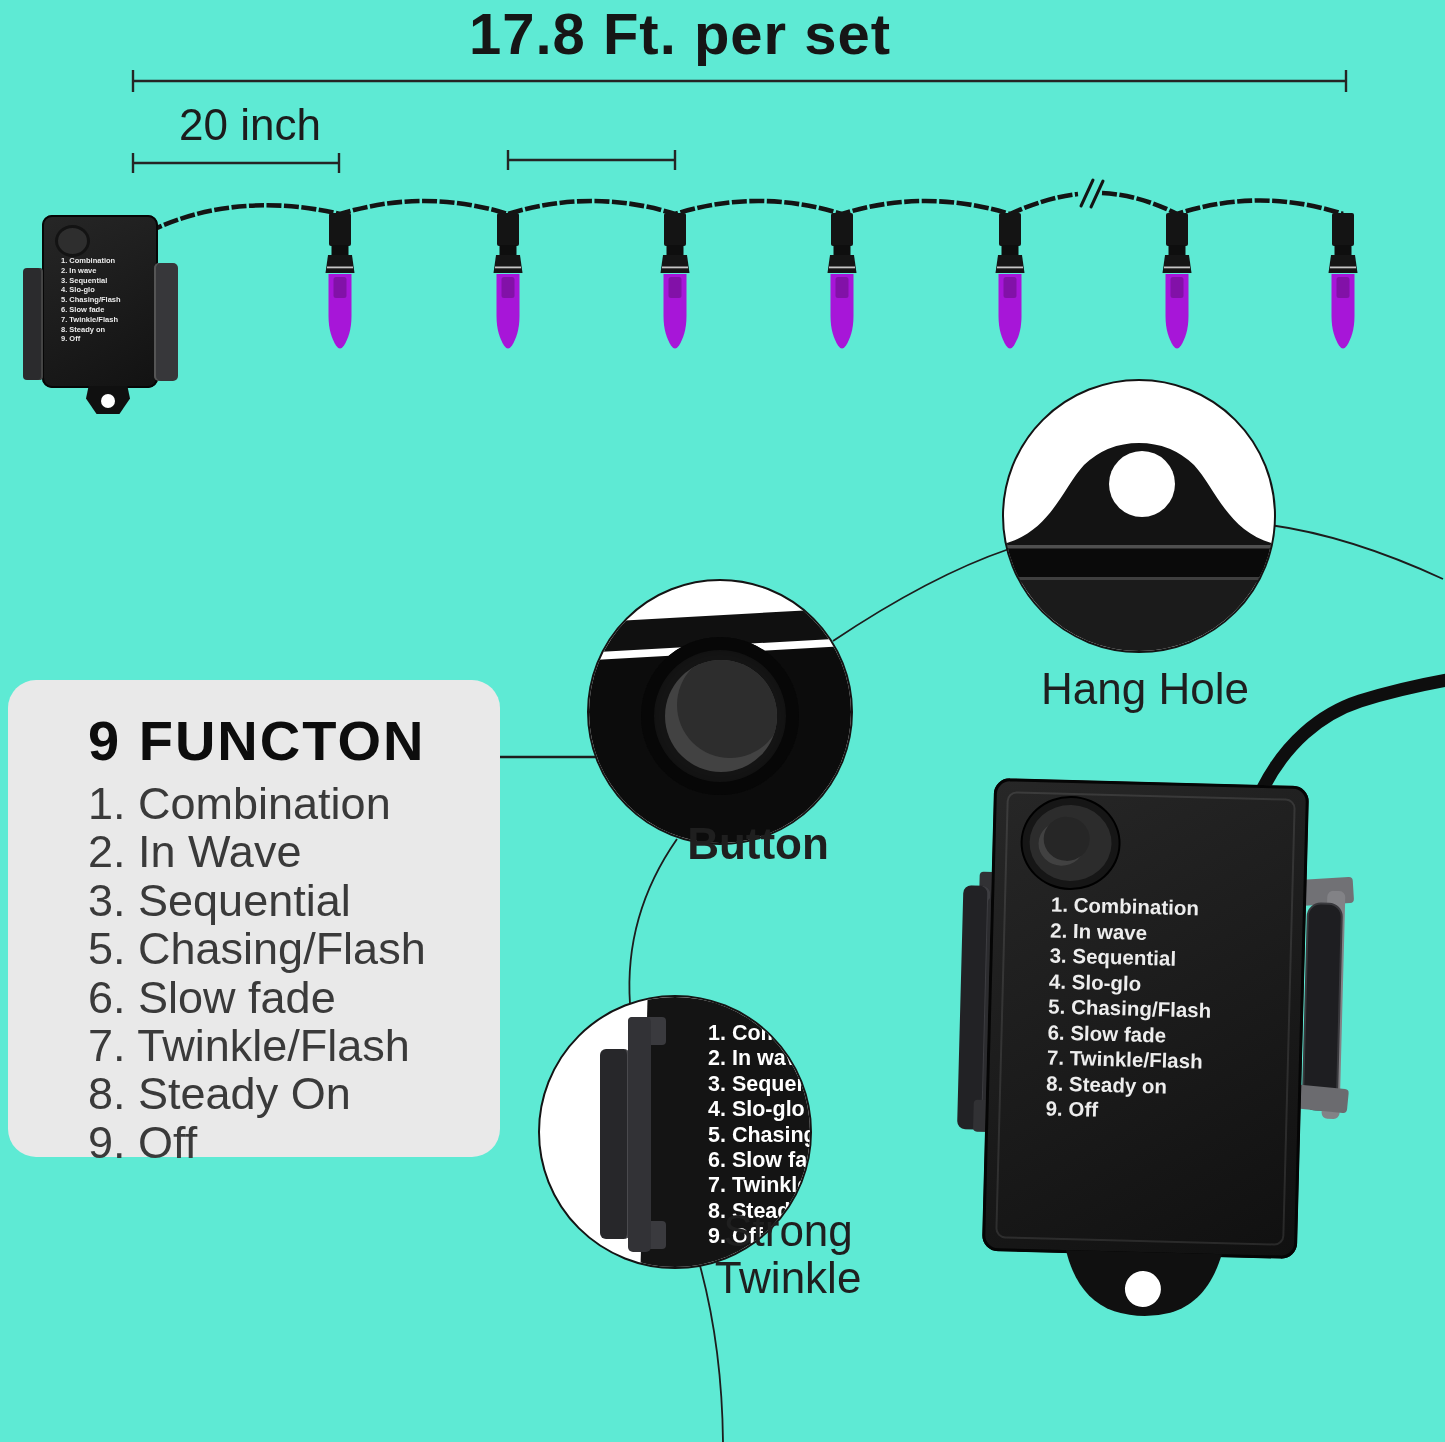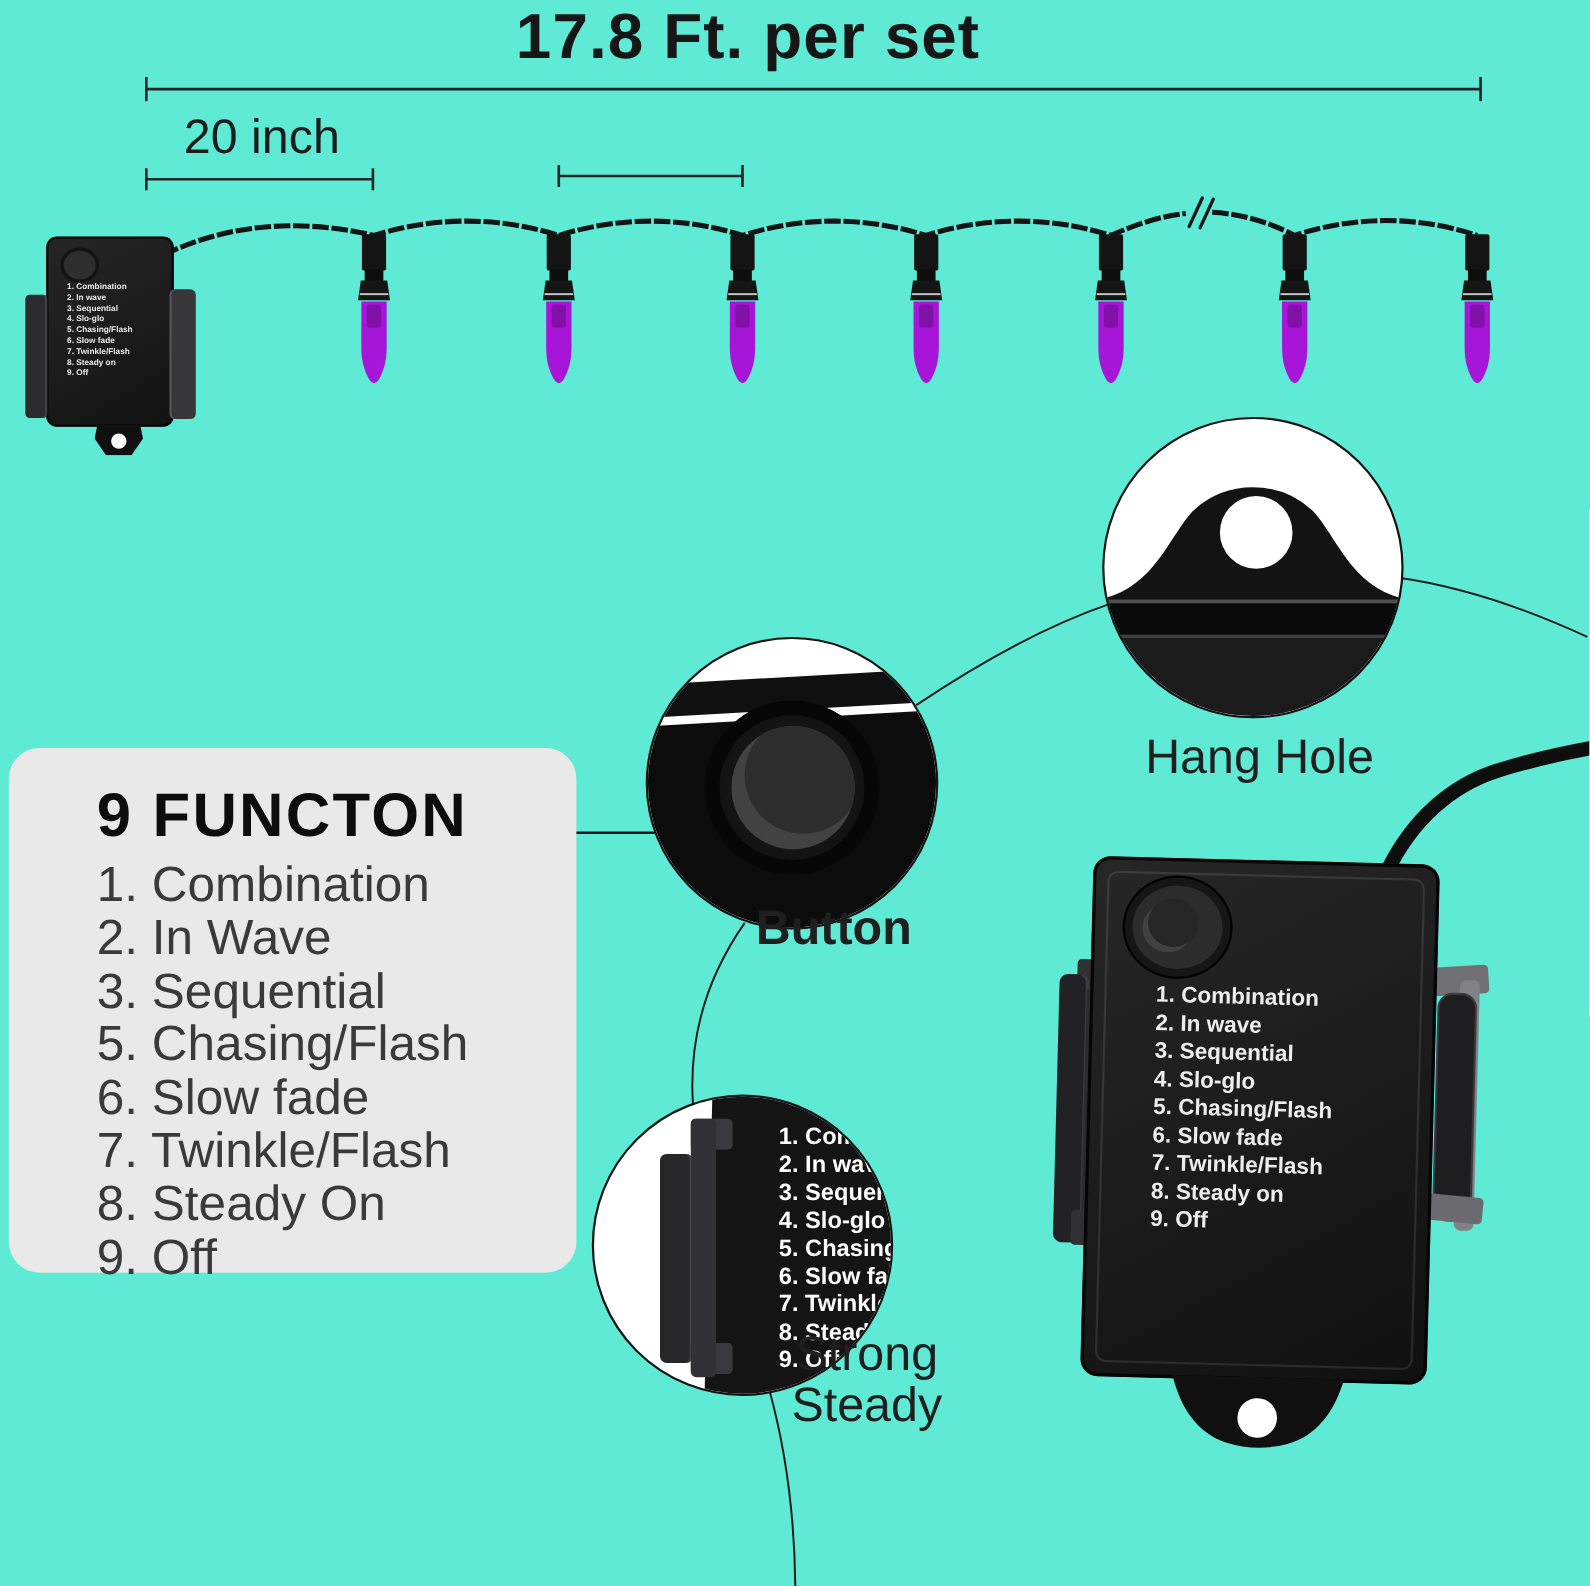--- a/index.html
+++ b/index.html
@@ -12,28 +12,28 @@
   html,body{margin:0;padding:0;background:#fff;}
   .stage{
     position:relative;width:1445px;height:1442px;overflow:hidden;
     font-family:"Liberation Sans","DejaVu Sans",sans-serif;color:var(--ink);
     background:#5eead4;
   }
   .abs{position:absolute;}
   
   .title{left:330px;top:0px;width:700px;text-align:center;font-size:58px;font-weight:700;letter-spacing:1px;color:#161616;}
   .dim-label{font-size:44px;color:#1c1c1c;text-align:center;}
-  .lbl-20{left:138px;top:100px;width:200px;}
+  .lbl-20{left:150px;top:100px;width:200px;}
   .lbl-4{left:490px;top:99px;width:200px;}
   .callout-label{font-size:44px;color:#1f1f1f;text-align:center;}
   .lbl-button{left:658px;top:819px;width:200px;font-weight:bold;}
   .lbl-hang{left:995px;top:664px;width:300px;}
   .lbl-buckle{left:688px;top:1207px;width:200px;line-height:47px;}
   
-  .panel{left:8px;top:680px;width:492px;height:477px;background:var(--panel-bg);border-radius:28px;padding-left:24px;}
+  .panel{left:8px;top:680px;width:492px;height:477px;background:var(--panel-bg);border-radius:28px;}
   .panel-title{position:absolute;left:80px;top:28px;font-size:56px;font-weight:800;letter-spacing:2px;color:#0d0d0d;}
   .panel-list{position:absolute;left:80px;top:100px;font-size:45px;line-height:48.4px;color:#3a3a3a;white-space:nowrap;}
   
   .zoom-circle{border-radius:50%;border:2.5px solid #141414;background:#fff;overflow:hidden;}
   .c-button{left:587px;top:579px;width:262px;height:262px;}
   .c-hang{left:1002px;top:379px;width:270px;height:270px;}
   .c-buckle{left:538px;top:995px;width:270px;height:270px;}
   
   .btn-strip{position:absolute;left:-30px;top:34px;width:330px;height:30px;background:#101010;transform:rotate(-3.2deg);}
   .btn-body{position:absolute;left:-30px;top:72px;width:330px;height:280px;background:#0c0c0c;transform:rotate(-3.2deg);}
@@ -254,21 +254,21 @@
         <div class="bk-li">4. Slo-glo</div>
         <div class="bk-li">5. Chasing/Flash</div>
         <div class="bk-li">6. Slow fade</div>
         <div class="bk-li">7. Twinkle/Flash</div>
         <div class="bk-li">8. Steady on</div>
         <div class="bk-li">9. Off</div>
       </div>
   </div>
   <div class="abs callout-label lbl-buckle z3">
     <div>Strong</div>
-    <div>Steady</div>
+    <div>Twinkle</div>
   </div>
 
   <div class="abs bigbox-wrap z2">
     <div class="lbuck-t"></div>
     <div class="lbuck-bar"></div>
     <div class="lbuck-bar2"></div>
     <div class="lbuck-b"></div>
     <div class="rbuck-t"></div>
     <div class="rbuck-bar"></div>
     <div class="rbuck-cyl"></div>

